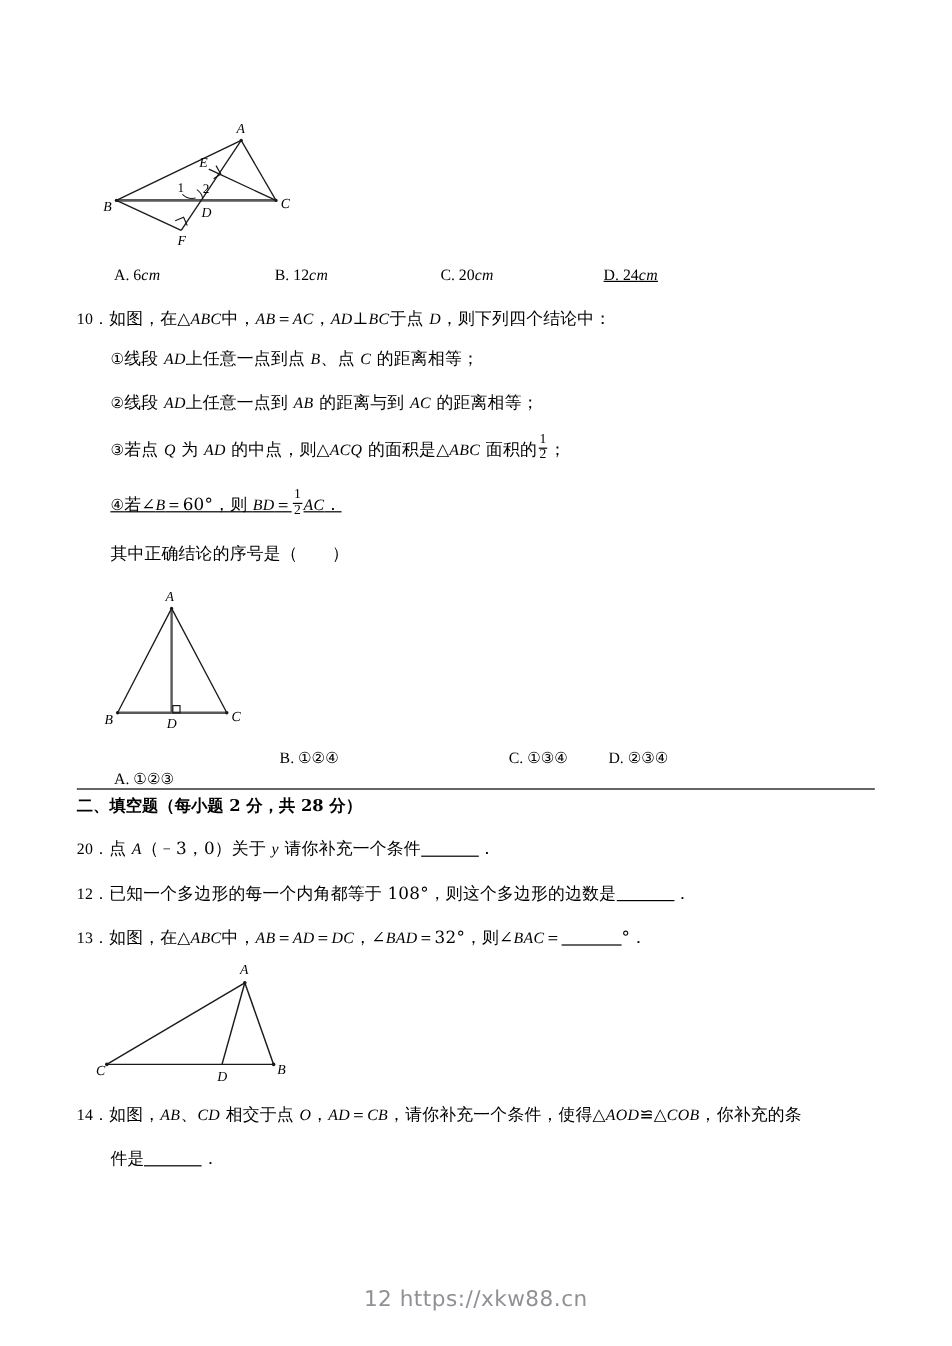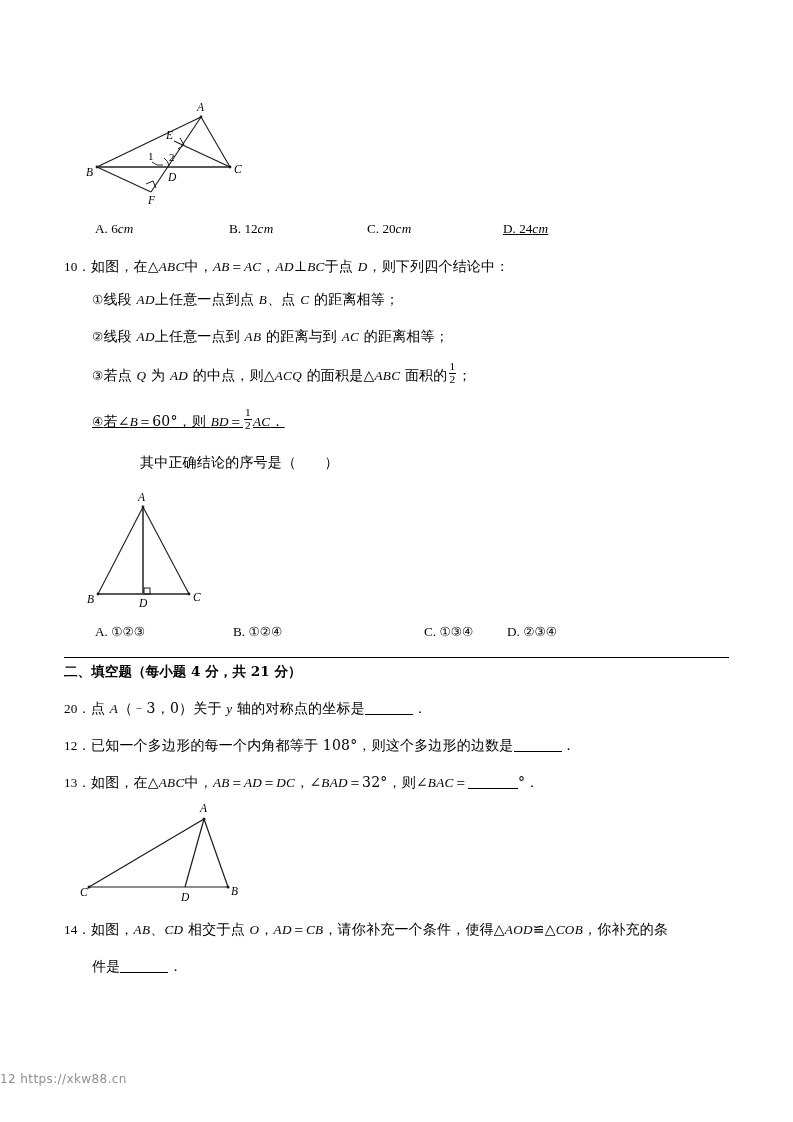--- a/index.html
+++ b/index.html
@@ -89,23 +89,24 @@
     background: #000;
     height: 1px;
   }
   
   .fig { position: absolute; }
   .fig svg { display: block; }
   
   .footer {
     position: absolute;
     width: 100%;
+    text-align: center;
     color: #8f8f95;
     font-family: "DejaVu Sans", "Liberation Sans", sans-serif;
-    font-size: 12px;
+    font-size: 18px;
     letter-spacing: 0.4px;
   }
 </style>
 </head>
 <body>
 
 <div class="page">
 
   <div class="fig" style="left:84px; top:88px;">
     <svg width="180" height="118" viewBox="0 0 180 118">
@@ -177,21 +178,21 @@
   </div>
 
   <div class="line" style="left:92px; top:363px;">
     <span class="circnum">③</span><span class="cn">若点 </span><span class="mi">Q</span><span class="cn"> 为 </span><span class="mi">AD</span><span class="cn"> 的中点，则△</span><span class="mi">ACQ</span><span class="cn"> 的面积是△</span><span class="mi">ABC</span><span class="cn"> 面积的</span><span class="frac"><span class="num">1</span><span class="den">2</span></span><span class="cn">；</span>
   </div>
 
   <div class="line" style="left:92px; top:409px;text-decoration:underline;">
     <span class="circnum">④</span><span class="cn">若∠</span><span class="mi">B</span><span class="cn">＝60°，则 </span><span class="mi">BD</span><span class="cn">＝</span><span class="frac"><span class="num">1</span><span class="den">2</span></span><span class="mi">AC</span><span class="cn">．</span>
   </div>
 
-  <div class="line" style="left:92px; top:452px;margin-left:48px;">
+  <div class="line" style="left:92px; top:452px;">
     <span class="cn">其中正确结论的序号是（　　）</span>
   </div>
 
   <div class="fig" style="left:86px; top:484px;">
     <svg width="160" height="124" viewBox="0 0 160 124">
 
       <line x1="12" y1="110" x2="103" y2="110" stroke="#595959" stroke-width="2.2"></line>
 
       <line x1="57" y1="23" x2="57" y2="110" stroke="#595959" stroke-width="2"></line>
 
@@ -206,45 +207,45 @@
       <circle cx="103" cy="110" r="1.4" fill="#1a1a1a"></circle>
 
       <text x="52" y="17" font-family="Liberation Serif, serif" font-size="11.5" font-style="italic" fill="#000">A</text>
       <text x="1" y="119" font-family="Liberation Serif, serif" font-size="11.5" font-style="italic" fill="#000">B</text>
       <text x="107" y="117" font-family="Liberation Serif, serif" font-size="11.5" font-style="italic" fill="#000">C</text>
       <text x="53" y="123" font-family="Liberation Serif, serif" font-size="11.5" font-style="italic" fill="#000">D</text>
     </svg>
   </div>
 
   <div class="choices" style="left:95px; top:624px;">
-    <span class="ch" style="position:absolute; left:0px;">
+    <span class="ch" style="position:absolute; left:0px;margin-top:17px;">
       <span class="mn">A.</span>
       <span class="circnum">①②③</span>
     </span>
     <span class="ch" style="position:absolute; left:138px;">
       <span class="mn">B.</span>
       <span class="circnum">①②④</span>
     </span>
     <span class="ch" style="position:absolute; left:284px;margin-left:45px;">
       <span class="mn">C.</span>
       <span class="circnum">①③④</span>
     </span>
     <span class="ch" style="position:absolute; left:412px;">
       <span class="mn">D.</span>
       <span class="circnum">②③④</span>
     </span>
   </div>
 
   <div class="rule" style="left:64px; top:657px; width:665px;"></div>
   <div class="sect-head" style="left:64px; top:663px;">
-    <span>二、填空题（每小题 4 分，共 21 分）</span>
+    <span>二、填空题（每小题 2 分，共 28 分）</span>
   </div>
 
   <div class="line" style="left:64px; top:698px;">
-    <span class="mn">20．</span><span class="cn">点 </span><span class="mi">A</span><span class="cn">（﹣3，0）关于 </span><span class="mi">y</span><span class="cn"> 轴的对称点的坐标是</span><span class="blank" style="width:48px;"></span><span class="cn">．</span>
+    <span class="mn">20．</span><span class="cn">点 </span><span class="mi">A</span><span class="cn">（﹣3，0）关于 </span><span class="mi">y</span><span class="cn"> 请你补充一个条件</span><span class="blank" style="width:48px;"></span><span class="cn">．</span>
   </div>
 
   <div class="line" style="left:64px; top:735px;">
     <span class="mn">12．</span><span class="cn">已知一个多边形的每一个内角都等于 108°，则这个多边形的边数是</span><span class="blank" style="width:48px;"></span><span class="cn">．</span>
   </div>
 
   <div class="line" style="left:64px; top:772px;">
     <span class="mn">13．</span><span class="cn">如图，在△</span><span class="mi">ABC</span><span class="cn">中，</span><span class="mi">AB</span><span class="cn">＝</span><span class="mi">AD</span><span class="cn">＝</span><span class="mi">DC</span><span class="cn">，∠</span><span class="mi">BAD</span><span class="cn">＝32°，则∠</span><span class="mi">BAC</span><span class="cn">＝</span><span class="blank" style="width:50px;"></span><span class="cn">°．</span>
   </div>
 

